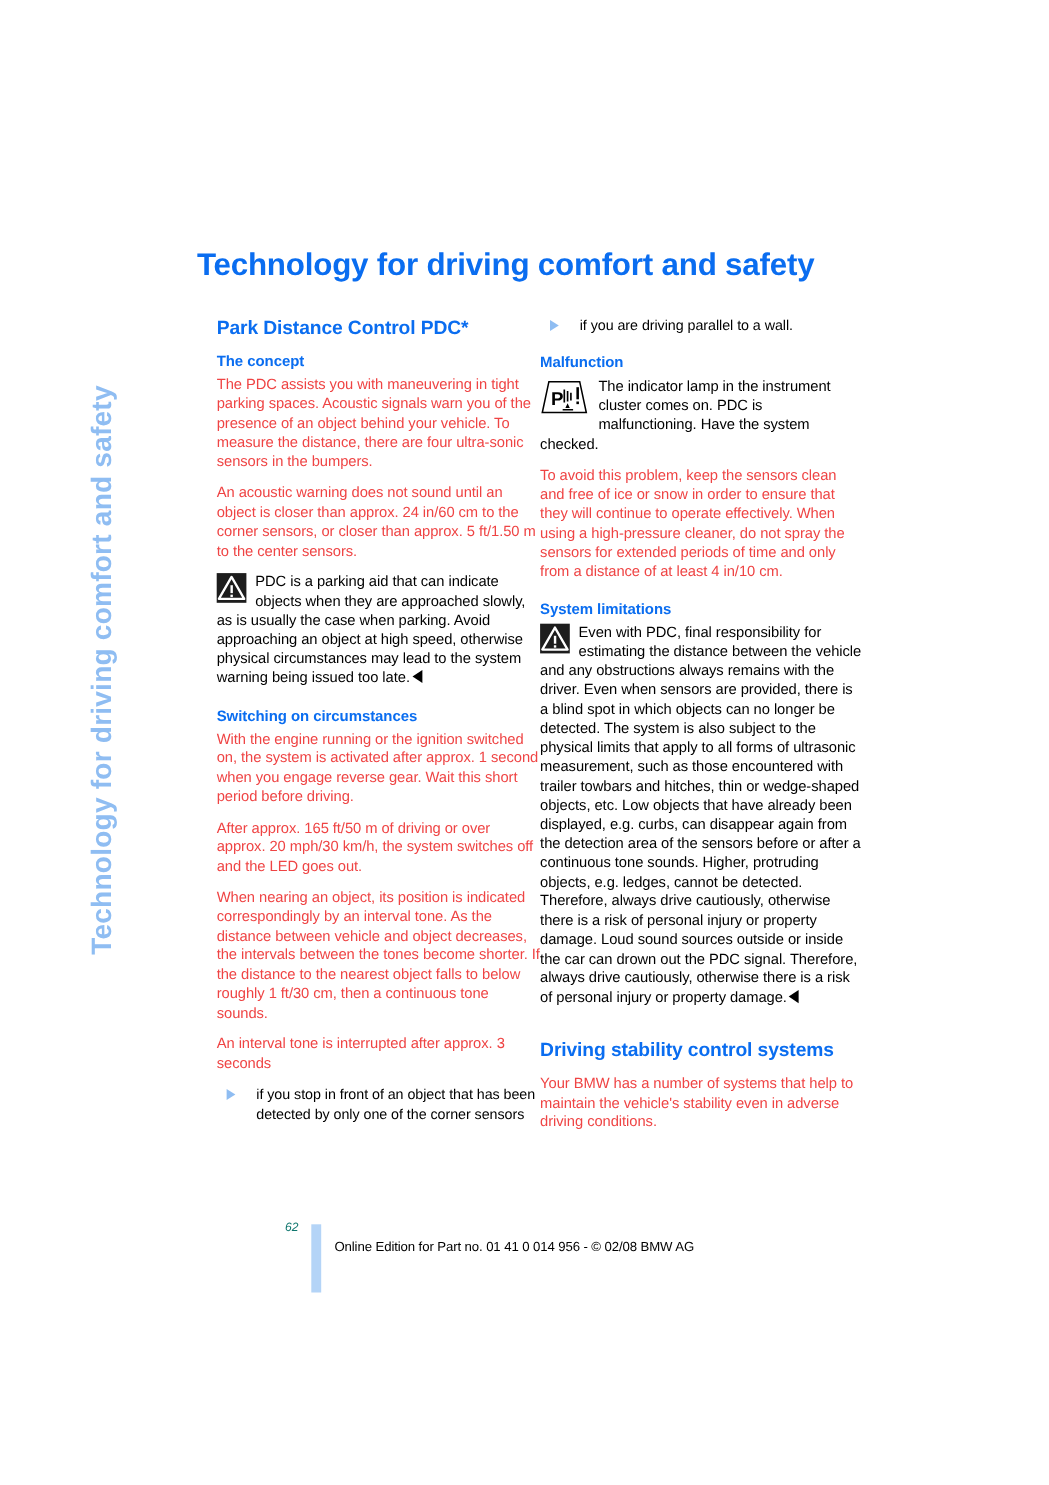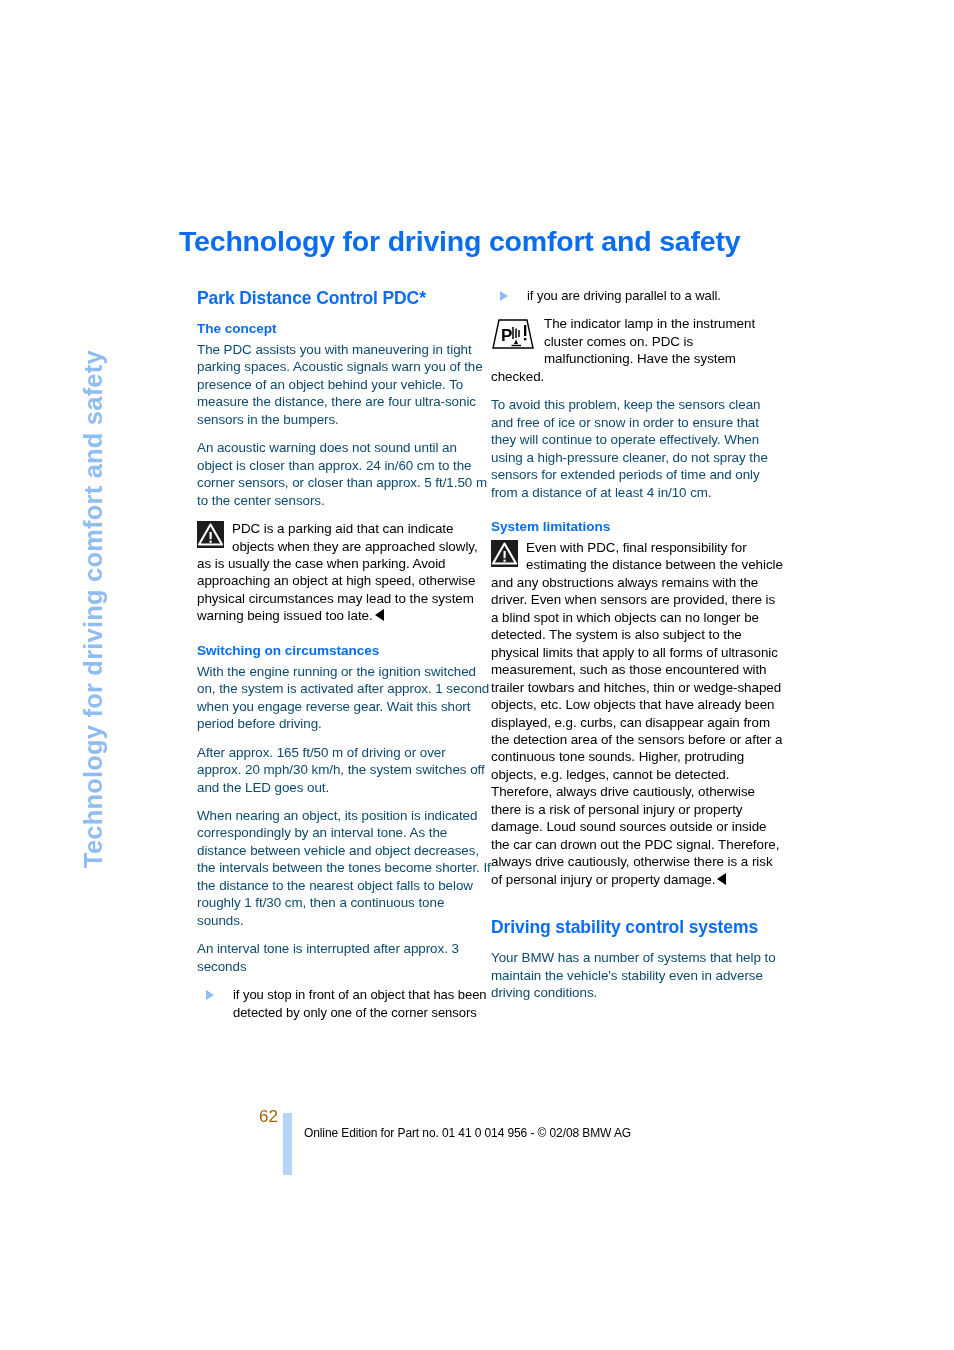--- a/index.html
+++ b/index.html
@@ -83,21 +83,21 @@
     color: #0a6df0;
     margin: 17px 0 3px 0;
     letter-spacing: -0.05px;
   }
   h3.sub.first { margin-top: 0; }
 
   p.body {
     font-size: 13.4px;
     line-height: 17.45px;
     margin: 0 0 11px 0;
-    color: #0c4a6e;
+    color: #ef4444;
     letter-spacing: -0.05px;
     text-align: left;
   }
   p.body.last { margin-bottom: 0; }
 
   
   .bullet {
     position: relative;
     padding-left: 36px;
     margin: 0 0 11px 0;
@@ -150,23 +150,24 @@
     border-top: 6px solid transparent;
     border-bottom: 6px solid transparent;
     border-right: 9px solid #000;
   }
 
   
   .page-number {
     position: absolute;
     left: 259px;
     top: 1108px;
-    font-size: 17px;
+    font-size: 11px;
     line-height: 17px;
-    color: #a16207;
+    color: #0f766e;
+    font-style: italic;
   }
   .footer-bar {
     position: absolute;
     left: 283px;
     top: 1113px;
     width: 9px;
     height: 62px;
     background: #b4d4f7;
   }
   .footer-note {
@@ -225,20 +226,21 @@
 
   </div>
 
   <div class="col col-right">
 
     <div class="bullet">
       <span class="tri"></span>
       <span>if you are driving parallel to a wall.</span>
     </div>
 
+    <h3 class="sub">Malfunction</h3>
 
     <div class="warn">
       <span class="icon-pdc">
         <svg width="44" height="34" viewBox="0 0 44 34" aria-hidden="true">
           <polygon points="8,3 36,3 42,31 2,31" fill="none" stroke="#000" stroke-width="1.4"></polygon>
           <text x="10" y="24" font-family="Liberation Sans, sans-serif" font-size="17" font-weight="bold" fill="#000">P</text>
           <path d="M22,10 L22,22" stroke="#000" stroke-width="1.5"></path>
           <path d="M25,11.5 L25,21" stroke="#000" stroke-width="1.5"></path>
           <path d="M28,13 L28,20" stroke="#000" stroke-width="1.5"></path>
           <polygon points="27,27 23,27 25,22.5" fill="#000"></polygon>

